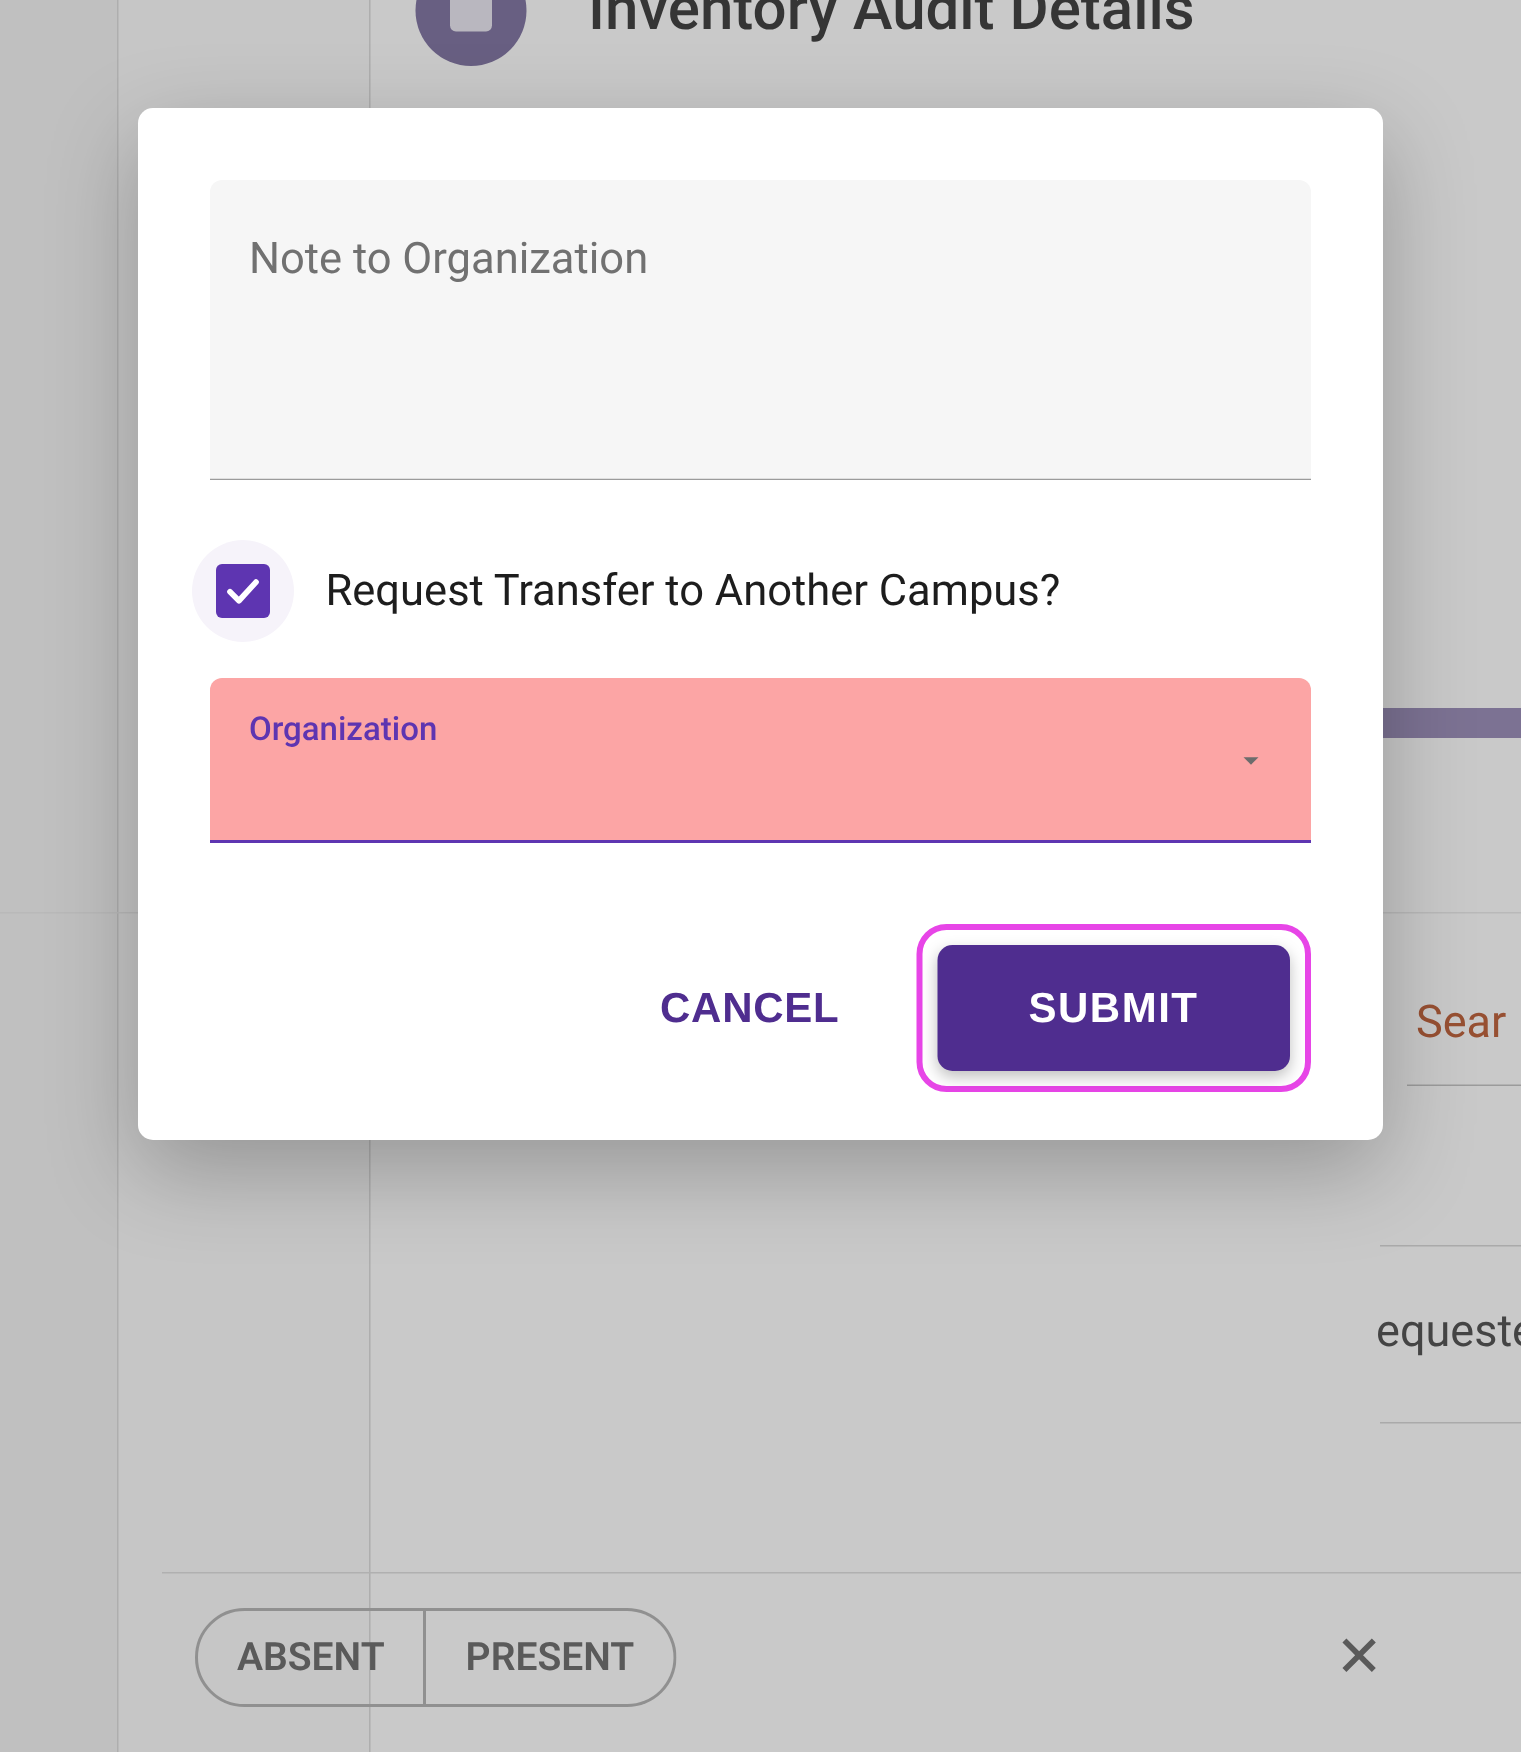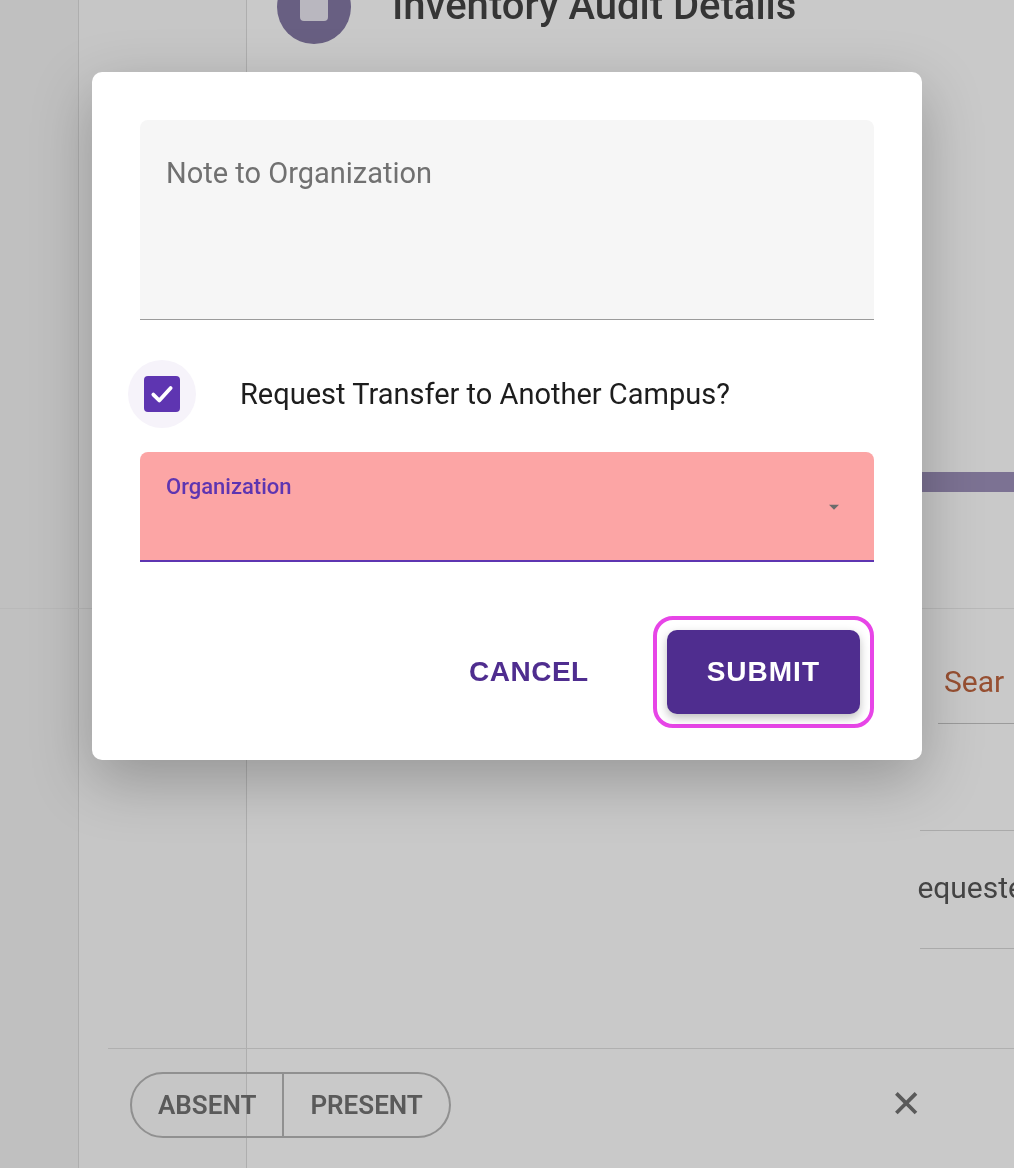--- a/index.html
+++ b/index.html
@@ -136,21 +136,21 @@
       position: relative;
     }
     .textfield .placeholder {
       font-size: 29px;
       color: #717171;
     }
     .textfield textarea {
       position:absolute; inset:0; opacity:0; cursor:text;
     }
     .checkbox-row {
-      display:flex; align-items:center; gap: 44px;
+      display:flex; align-items:center; gap: 21px;
       margin: 6px 0 24px -12px;
       text-align: right;
     }
     .checkbox-ripple {
       width: 68px; height:68px; border-radius:50%;
       background:#f6f3fa;
       display:flex; align-items:center; justify-content:center;
     }
     .checkbox {
       width: 36px; height: 36px;
@@ -177,39 +177,39 @@
     .selectfield .float-label {
       font-size: 22px;
       color:#5e35b1;
       font-weight:500;
     }
     .selectfield .caret {
       position:absolute; right:28px; top:50%; transform:translateY(-40%);
     }
     .selectfield .caret svg { width:24px; height:24px; fill:#6c6c6c; }
     .actions {
-      display:flex; justify-content:flex-end; align-items:center; gap: 16px;
+      display:flex; justify-content:flex-end; align-items:center; gap: 3px;
     }
     .btn-cancel {
       font-size: 28px; font-weight:700; letter-spacing:0.5px;
       color:#4f2d8f;
       background:none; border:none; padding: 24px 28px; cursor:pointer;
     }
     .submit-highlight {
       border: 4px solid #e745e7;
       border-radius: 20px;
       padding: 10px;
       margin-left: 20px;
     }
     .btn-submit {
       font-size: 28px; font-weight:700; letter-spacing:1px;
       color:#ffffff;
       background:#4f2d8f;
       border:none; border-radius:10px;
-      padding: 26px 40px; cursor:pointer;
+      padding: 26px 61px; cursor:pointer;
       box-shadow: 0 4px 10px rgba(0,0,0,0.25);
     }
   </style>
 </head>
 <body>
 
 <div class="bg">
   <div class="sidebar-edge"></div>
   <div class="vline"></div>
   <div class="main-pane"></div>

